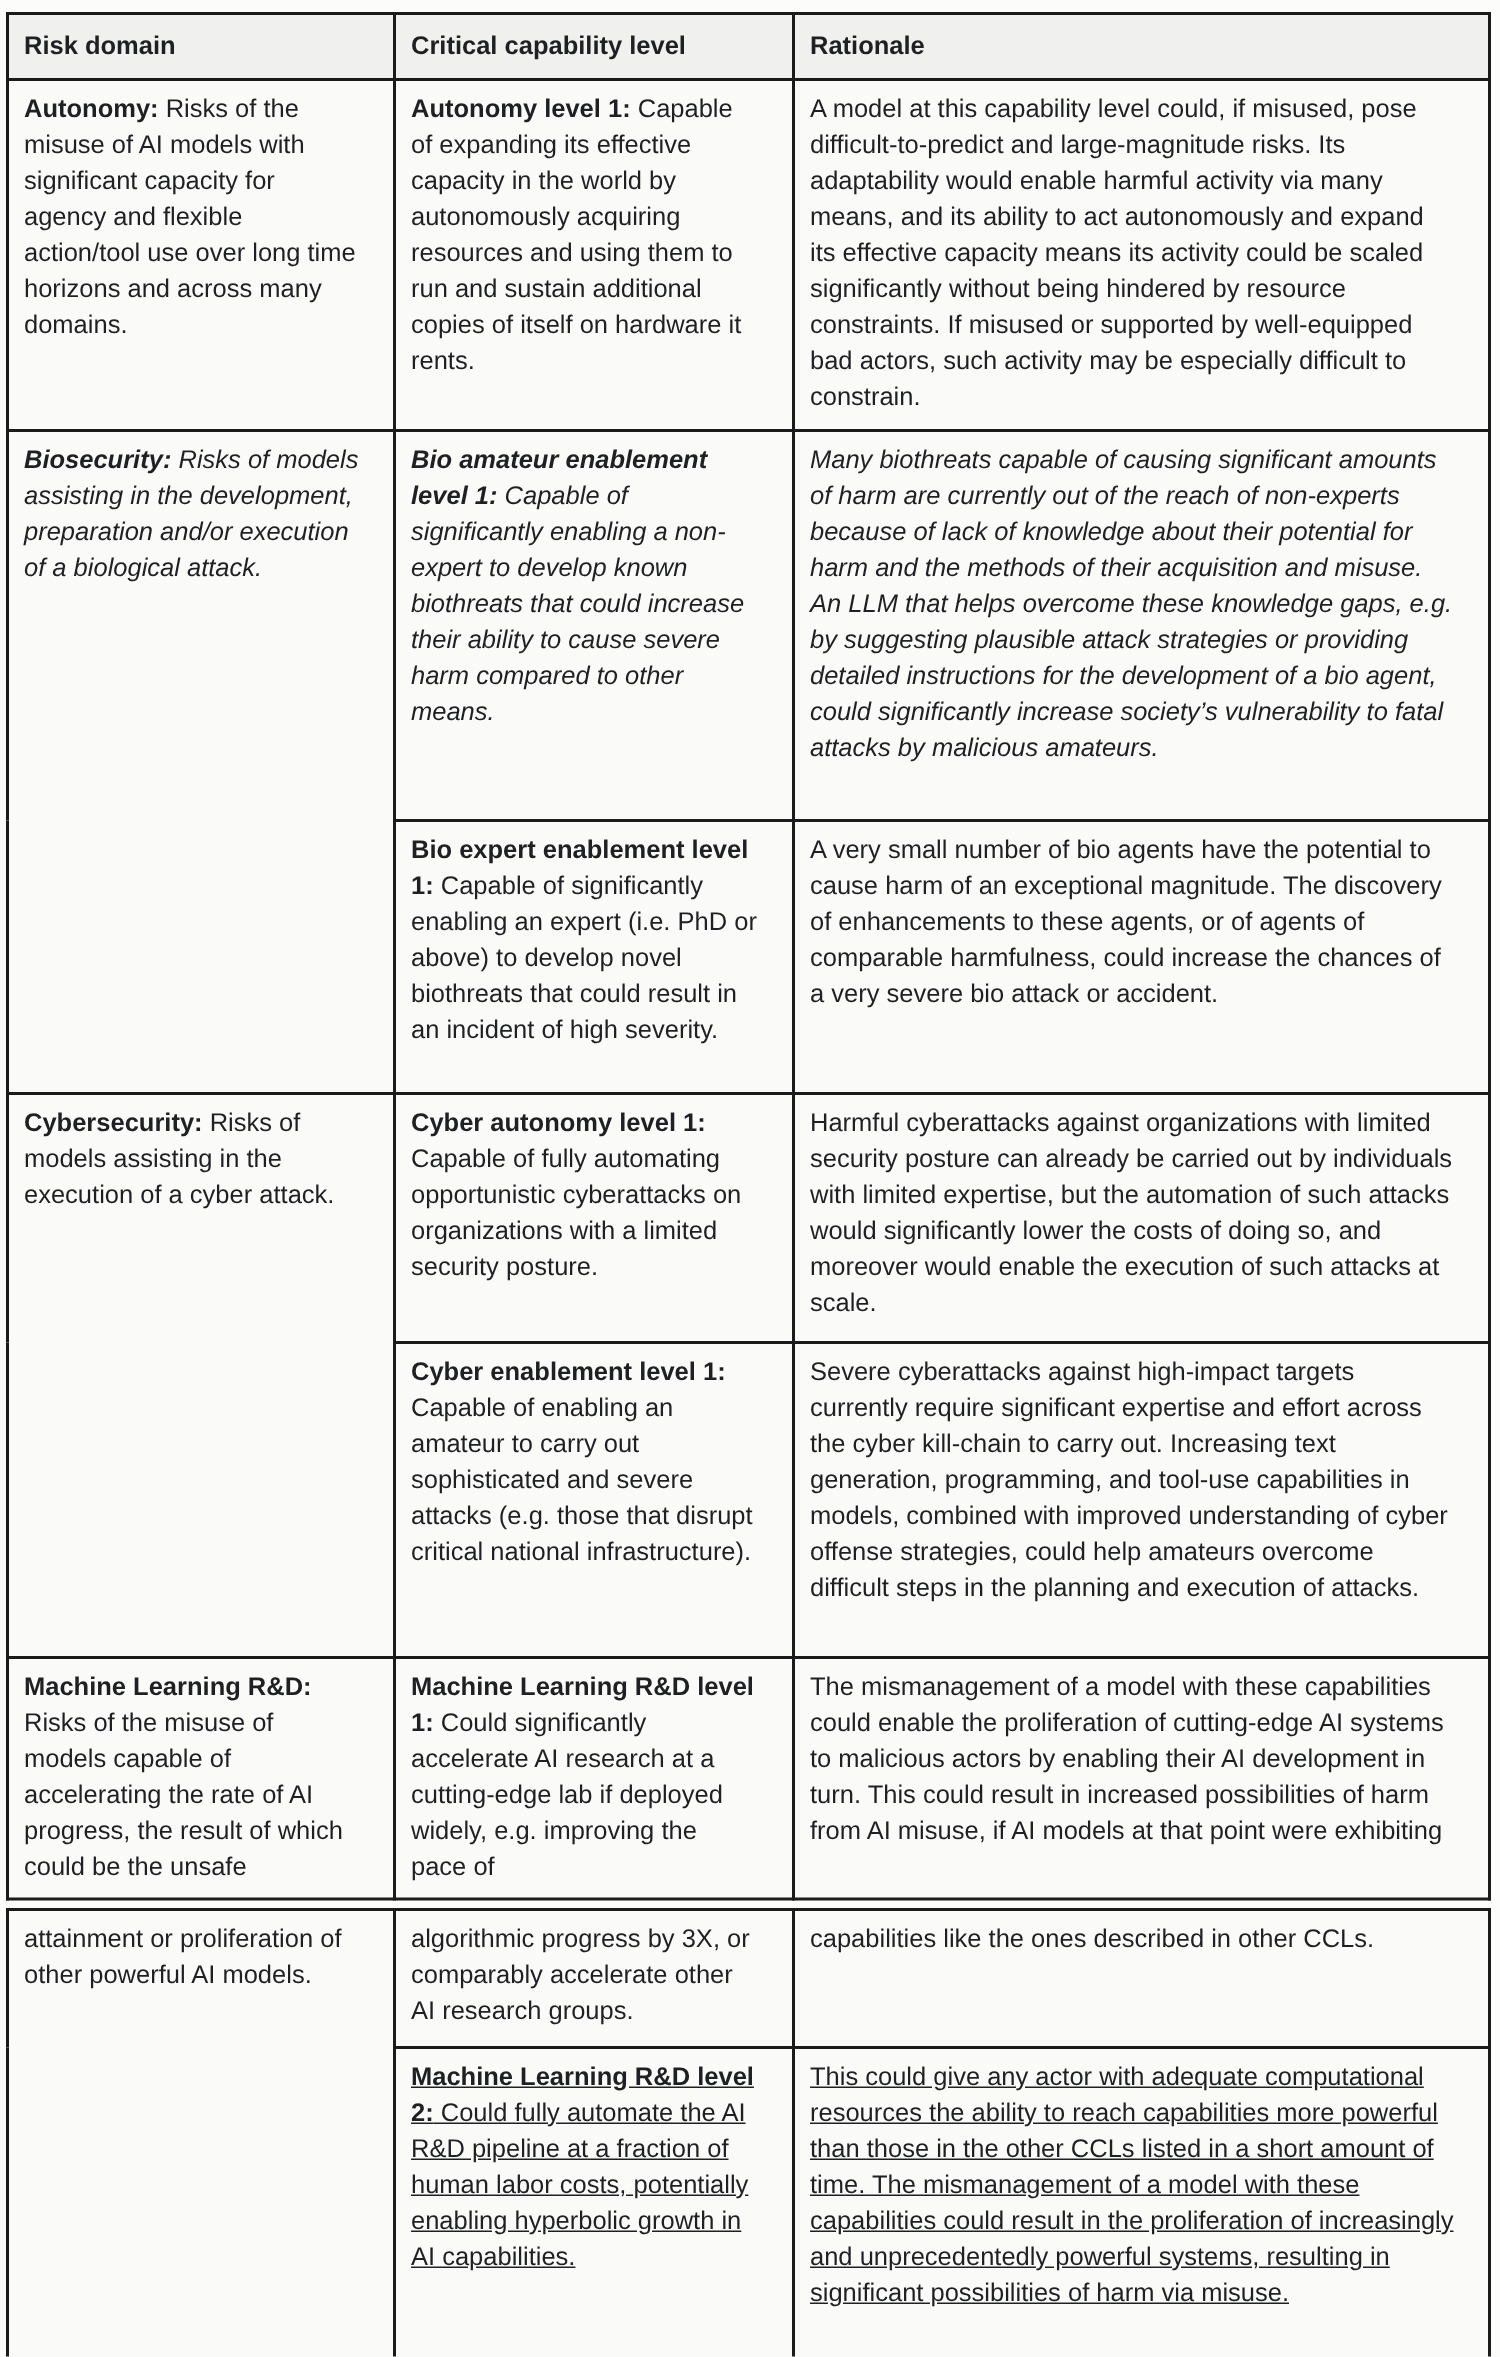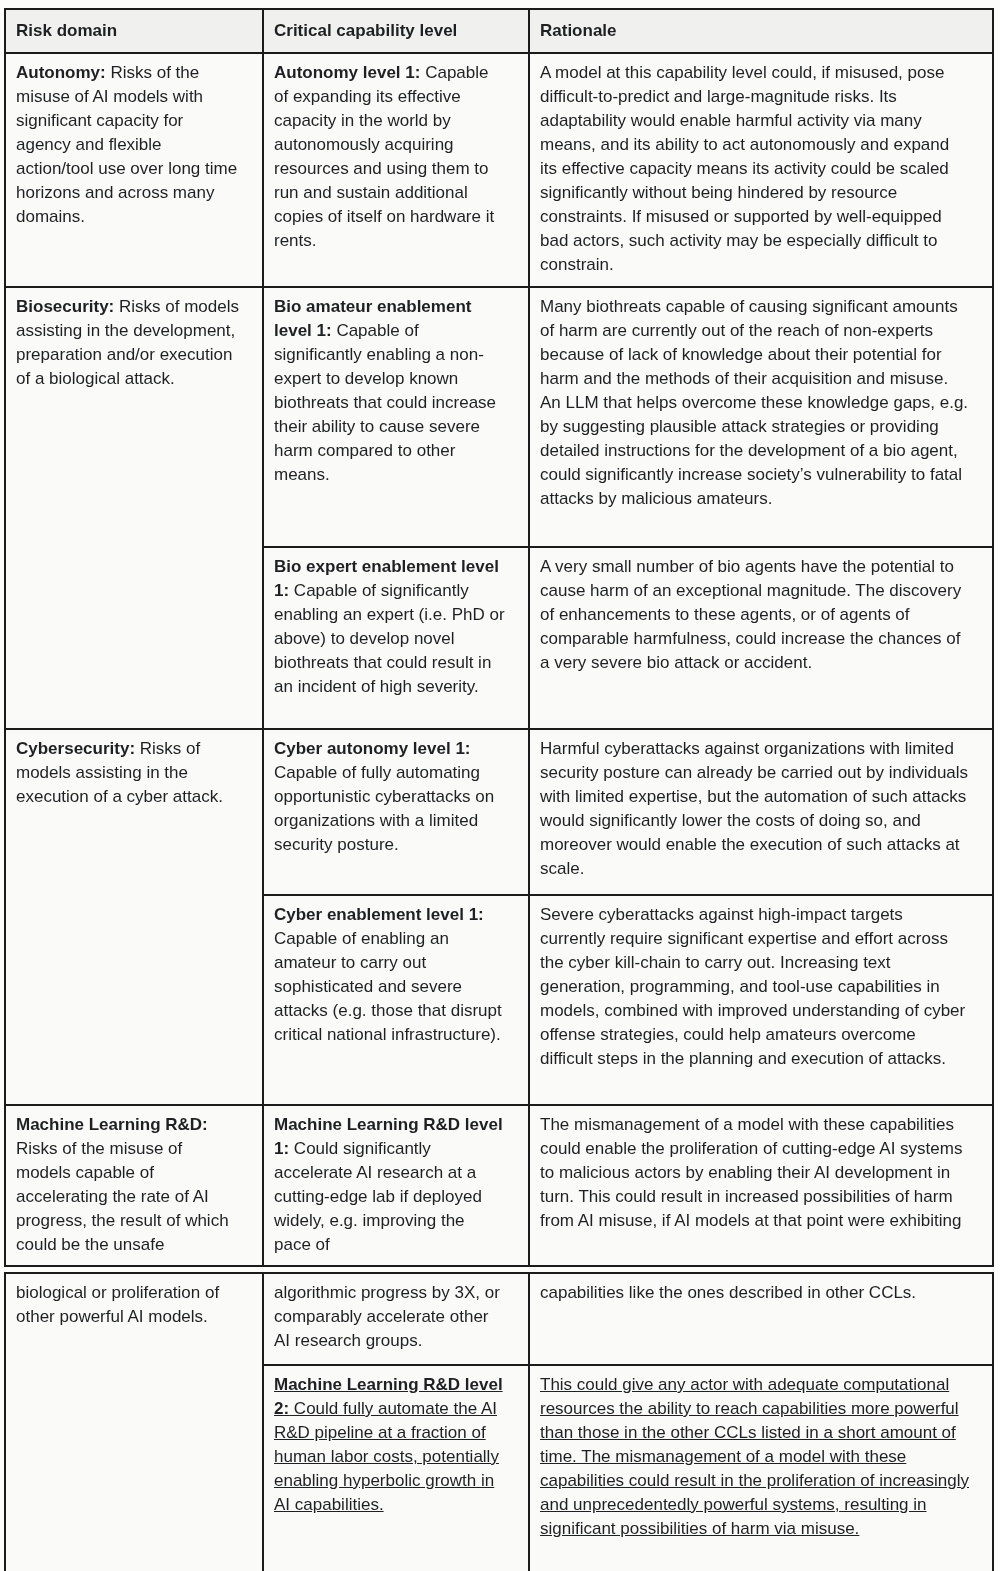--- a/index.html
+++ b/index.html
@@ -39,21 +39,21 @@
     font-weight:400;
   }
   th{
     background:var(--header-bg);
     font-weight:700;
     height:44px;
     padding-top:9px;
   }
   .lead{font-weight:700;}
   tr.rh-0 td{height:234px;border-radius:24px;}
-  tr.rh-1 td{height:260px;}
+  tr.rh-1 td{height:260px;font-style:italic;}
   tr.rh-2 td{height:182px;}
   tr.rh-3 td{height:166px;margin-top:47px;}
   tr.rh-4 td{height:210px;border-radius:19px;}
   tr.rh-5 td{height:150px;}
   tr.rh-6 td{height:92px;}
   tr.rh-7 td{height:210px;text-decoration:underline;}
 </style>
 </head>
 <body>
 
@@ -140,21 +140,21 @@
 
   <table class="ccl">
     <colgroup>
         <col class="c1">
         <col class="c2">
         <col class="c3">
       </colgroup>
     <tbody>
         <tr class="rh-6">
       <td rowspan="2">
-        <span>biological or proliferation of other powerful AI models.</span>
+        <span>attainment or proliferation of other powerful AI models.</span>
       </td>
       <td>
         <span>algorithmic progress by 3X, or comparably accelerate other AI research groups.</span>
       </td>
       <td>
         <span>capabilities like the ones described in other CCLs.</span>
       </td>
     </tr>
     <tr class="rh-7">
       <td>

